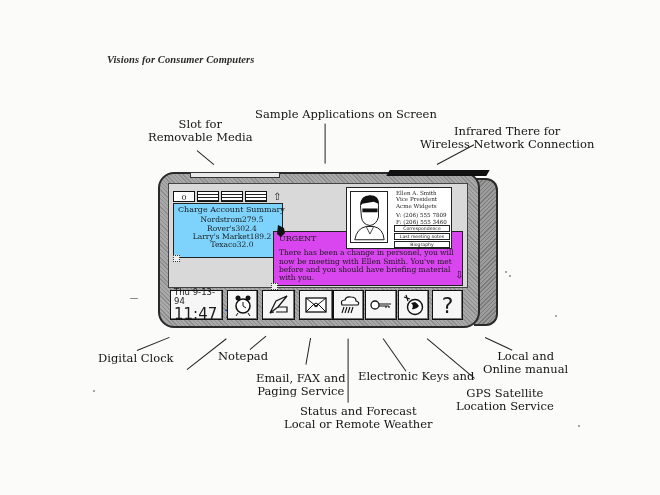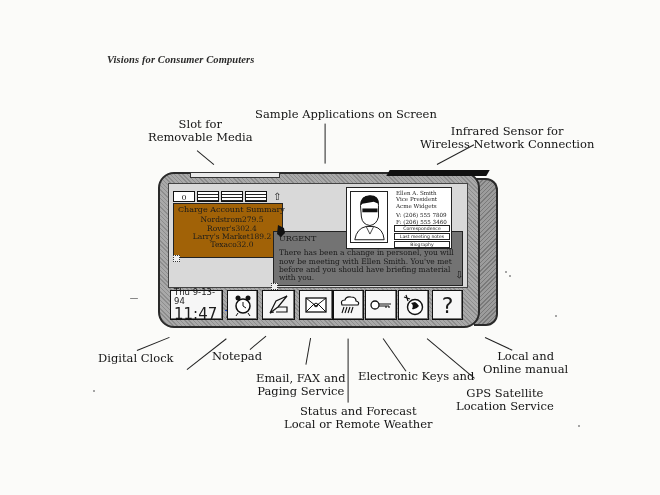--- a/index.html
+++ b/index.html
@@ -33,34 +33,34 @@
     }
     .ir-sensor {
       left: 388px; top: 170px; width: 100px; height: 6px; background: #111; transform: skewX(-30deg);
     }
     .screen {
       left: 168px; top: 183px; width: 300px; height: 105px; background: #d9d9d9;
       border: 1px solid #444; box-sizing: border-box;
     }
     
     .charge-win {
-      left: 173px; top: 203px; width: 110px; height: 55px; background: #a16207; border: 1px solid #222;
+      left: 173px; top: 203px; width: 110px; height: 55px; background: #7dd3fc; border: 1px solid #222;
       box-sizing: border-box; font-size: 7.5px; line-height: 8.3px; padding: 2px 4px;
     }
     .charge-title { font-size: 8px; white-space: nowrap; margin-bottom: 2px; }
     .charge-row { display: flex; justify-content: center; padding-left: 8px; }
     .card-tabs { left: 173px; top: 191px; display: flex; gap: 2px; }
     .card-tab {
       width: 22px; height: 11px; border: 1px solid #111; background: #fff; font-size: 8px;
       line-height: 11px; text-align: center; box-sizing: border-box;
     }
     .card-tab.dark { background: repeating-linear-gradient(0deg, #222 0 1px, #fff 1px 3px); }
     
     .urgent-win {
-      left: 273px; top: 231px; width: 190px; height: 55px; background: #737373; border: 1px solid #222;
+      left: 273px; top: 231px; width: 190px; height: 55px; background: #d946ef; border: 1px solid #222;
       box-sizing: border-box; padding: 3px 5px; font-size: 7.5px; line-height: 8.3px;
     }
     .urgent-title { font-size: 8px; margin-bottom: 6px; }
     
     .contact-win {
       left: 346px; top: 187px; width: 106px; height: 62px; background: #fff; border: 1px solid #222;
       box-sizing: border-box;
     }
     .portrait {
       left: 350px; top: 191px; width: 38px; height: 52px; border: 1px solid #222; background: #fff;
@@ -93,21 +93,21 @@
 <div class="abs header-title">Visions for Consumer Computers</div>
 
 <div class="label" style="left:148px; top:118px;">
   <span class="l">Slot for</span>
   <span class="l">Removable Media</span>
 </div>
 <div class="label" style="left:255px; top:108px;">
   <span class="l">Sample Applications on Screen</span>
 </div>
 <div class="label" style="left:420px; top:125px;">
-  <span class="l">Infrared Sensor for</span>
+  <span class="l">Infrared There for</span>
   <span class="l">Wireless Network Connection</span>
 </div>
 
 <div class="leader" style="left:197px; top:150px; width:22px; transform:rotate(40deg);"></div>
 <div class="leader" style="left:325px; top:123px; width:40px; transform:rotate(90deg);"></div>
 <div class="leader" style="left:437px; top:164px; width:42px; transform:rotate(-28deg);"></div>
 
 <div class="abs device-side"></div>
 <div class="abs device"></div>
 <div class="abs slot"></div>
@@ -229,21 +229,21 @@
 </div>
 <div class="dock-item" style="left:432px; width:31px; font-family:'DejaVu Sans', sans-serif; font-size:22px;">
   <span>?</span>
 </div>
 
 <div class="label" style="left:98px; top:352px;">
   <span class="l">Digital Clock</span>
 </div>
 <div class="label" style="left:138px; top:372px;">
 </div>
-<div class="label" style="left:212px; top:350px;">
+<div class="label" style="left:218px; top:350px;">
   <span class="l">Notepad</span>
 </div>
 <div class="label" style="left:256px; top:372px;">
   <span class="l">Email, FAX and</span>
   <span class="l">Paging Service</span>
 </div>
 <div class="label" style="left:284px; top:405px;">
   <span class="l">Status and Forecast</span>
   <span class="l">Local or Remote Weather</span>
 </div>

